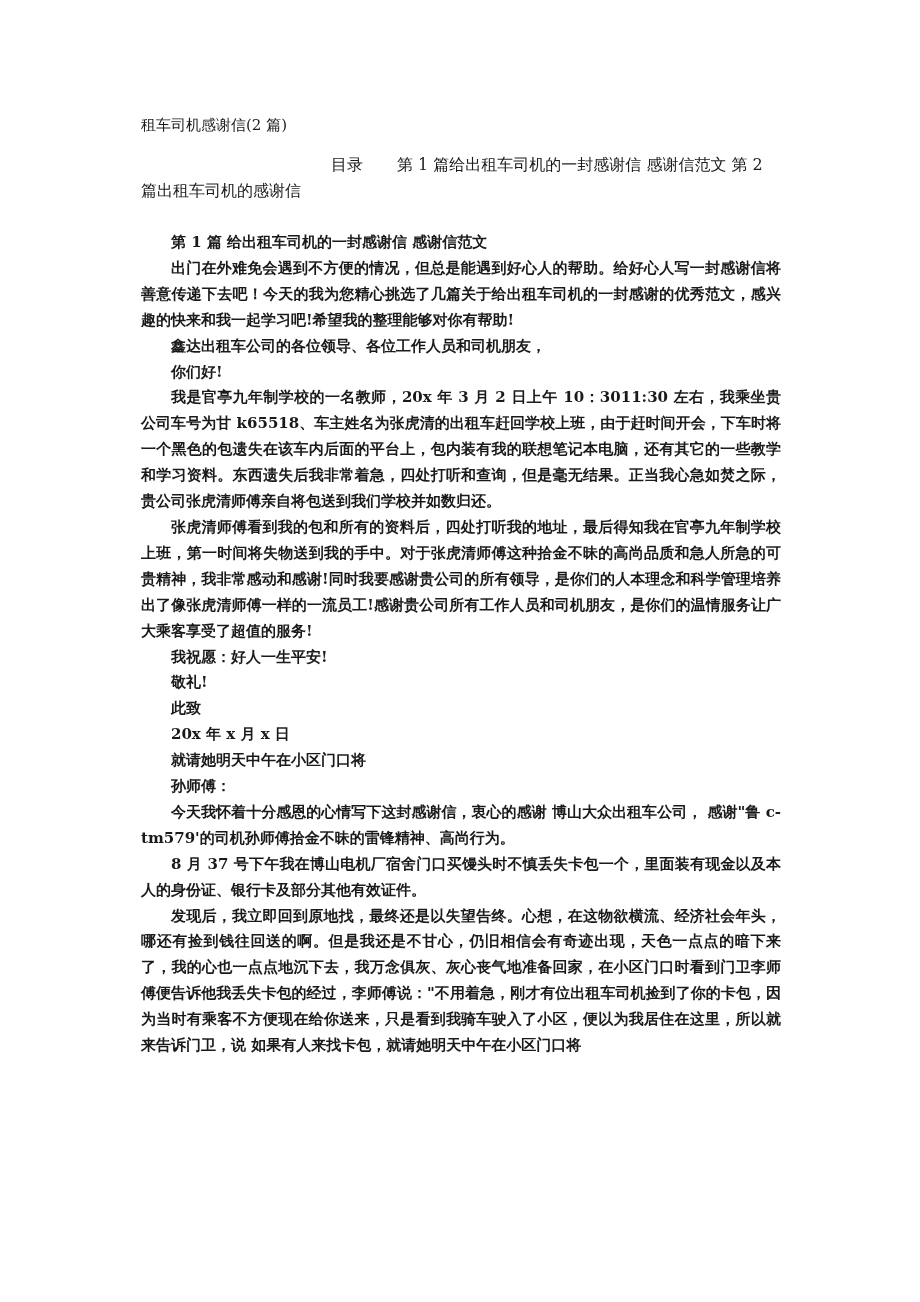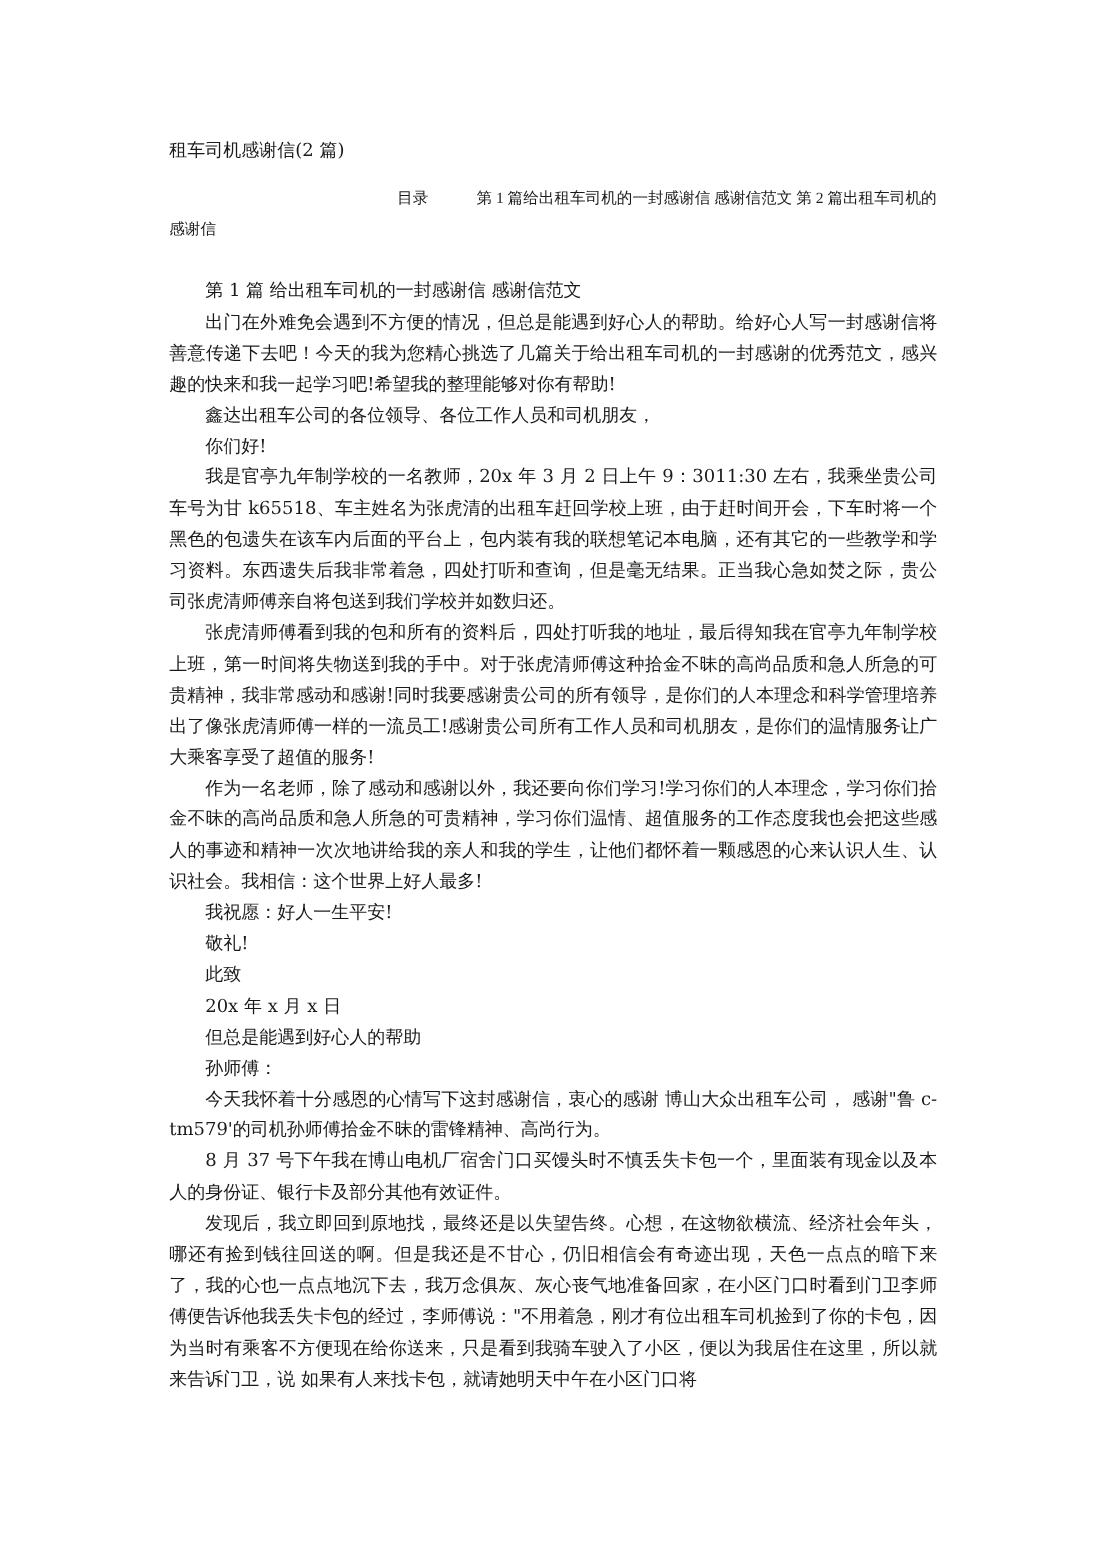--- a/index.html
+++ b/index.html
@@ -1,46 +1,45 @@
 <!DOCTYPE html>
 <html><head>
 <meta charset="utf-8">
 <style>
   html, body { margin: 0; padding: 0; background: #ffffff; }
   body { width: 920px; height: 1302px; position: relative; overflow: hidden;
          font-family: "DejaVu Serif", "Liberation Serif", serif; color: #1a1a1a; }
   .page { position: absolute; left: 141px; top: 0; width: 640px; }
   .title { position: absolute; top: 116px; left: 0; width: 640px; font-size: 15px; }
-  .toc { position: absolute; top: 152px; left: 0; width: 640px; font-size: 13px; line-height: 26px; font-family: Liberation Serif, serif; }
+  .toc { position: absolute; top: 152px; left: 0; width: 640px; font-size: 16px; line-height: 26px; }
   .toc .lead { display: inline-block; width: 190px; }
   .toc .mulu { display: inline-block; width: 66px; }
   .body { position: absolute; top: 230px; left: 0; width: 640px; font-size: 15px; line-height: 25.9px; }
-  .p { margin: 0; text-align: justify; text-indent: 2em; }
+  .p { margin: 0; text-align: justify; text-indent: 2em; font-weight: bold; }
 </style>
 </head>
 <body>
 
 <div class="page">
   <div class="title">租车司机感谢信(2 篇)</div>
 
   <div class="toc">
     <span class="lead"></span><span class="mulu">目录</span><span>第 1 篇给出租车司机的一封感谢信  感谢信范文  第 2 篇出租车司机的感谢信</span>
   </div>
 
   <div class="body">
     <p class="p">第 1 篇  给出租车司机的一封感谢信  感谢信范文</p>
     <p class="p">出门在外难免会遇到不方便的情况，但总是能遇到好心人的帮助。给好心人写一封感谢信将善意传递下去吧！今天的我为您精心挑选了几篇关于给出租车司机的一封感谢的优秀范文，感兴趣的快来和我一起学习吧!希望我的整理能够对你有帮助!</p>
     <p class="p">鑫达出租车公司的各位领导、各位工作人员和司机朋友，</p>
     <p class="p">你们好!</p>
-    <p class="p">我是官亭九年制学校的一名教师，20x 年 3 月 2 日上午 9：3011:30 左右，我乘坐贵公司车号为甘 k65518、车主姓名为张虎清的出租车赶回学校上班，由于赶时间开会，下车时将一个黑色的包遗失在该车内后面的平台上，包内装有我的联想笔记本电脑，还有其它的一些教学和学习资料。东西遗失后我非常着急，四处打听和查询，但是毫无结果。正当我心急如焚之际，贵公司张虎清师傅亲自将包送到我们学校并如数归还。</p>
+    <p class="p">我是官亭九年制学校的一名教师，20x 年 3 月 2 日上午 10：3011:30 左右，我乘坐贵公司车号为甘 k65518、车主姓名为张虎清的出租车赶回学校上班，由于赶时间开会，下车时将一个黑色的包遗失在该车内后面的平台上，包内装有我的联想笔记本电脑，还有其它的一些教学和学习资料。东西遗失后我非常着急，四处打听和查询，但是毫无结果。正当我心急如焚之际，贵公司张虎清师傅亲自将包送到我们学校并如数归还。</p>
     <p class="p">张虎清师傅看到我的包和所有的资料后，四处打听我的地址，最后得知我在官亭九年制学校上班，第一时间将失物送到我的手中。对于张虎清师傅这种拾金不昧的高尚品质和急人所急的可贵精神，我非常感动和感谢!同时我要感谢贵公司的所有领导，是你们的人本理念和科学管理培养出了像张虎清师傅一样的一流员工!感谢贵公司所有工作人员和司机朋友，是你们的温情服务让广大乘客享受了超值的服务!</p>
-    <p class="p">作为一名老师，除了感动和感谢以外，我还要向你们学习!学习你们的人本理念，学习你们拾金不昧的高尚品质和急人所急的可贵精神，学习你们温情、超值服务的工作态度我也会把这些感人的事迹和精神一次次地讲给我的亲人和我的学生，让他们都怀着一颗感恩的心来认识人生、认识社会。我相信：这个世界上好人最多!</p>
     <p class="p">我祝愿：好人一生平安!</p>
     <p class="p">敬礼!</p>
     <p class="p">此致</p>
     <p class="p">20x 年 x 月 x 日</p>
-    <p class="p">但总是能遇到好心人的帮助</p>
+    <p class="p">就请她明天中午在小区门口将</p>
     <p class="p">孙师傅：</p>
     <p class="p">今天我怀着十分感恩的心情写下这封感谢信，衷心的感谢  博山大众出租车公司，  感谢"鲁 c-tm579'的司机孙师傅拾金不昧的雷锋精神、高尚行为。</p>
     <p class="p">8 月 37 号下午我在博山电机厂宿舍门口买馒头时不慎丢失卡包一个，里面装有现金以及本人的身份证、银行卡及部分其他有效证件。</p>
     <p class="p">发现后，我立即回到原地找，最终还是以失望告终。心想，在这物欲横流、经济社会年头，哪还有捡到钱往回送的啊。但是我还是不甘心，仍旧相信会有奇迹出现，天色一点点的暗下来了，我的心也一点点地沉下去，我万念俱灰、灰心丧气地准备回家，在小区门口时看到门卫李师傅便告诉他我丢失卡包的经过，李师傅说："不用着急，刚才有位出租车司机捡到了你的卡包，因为当时有乘客不方便现在给你送来，只是看到我骑车驶入了小区，便以为我居住在这里，所以就来告诉门卫，说  如果有人来找卡包，就请她明天中午在小区门口将</p>
   </div>
 </div>
 
 </body></html>

